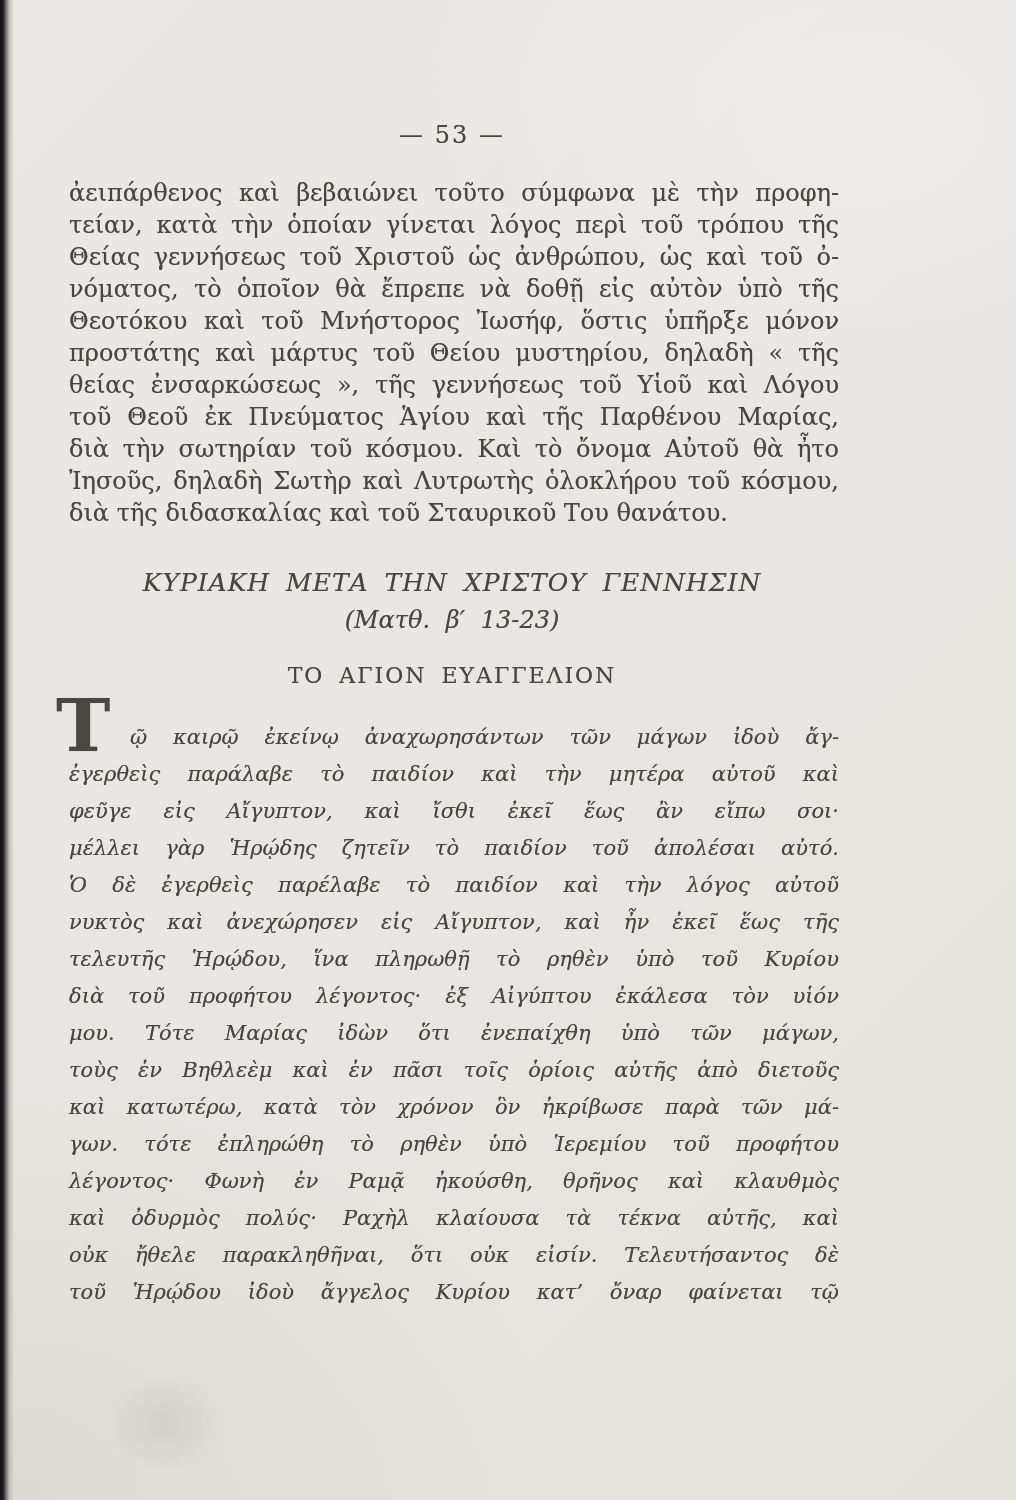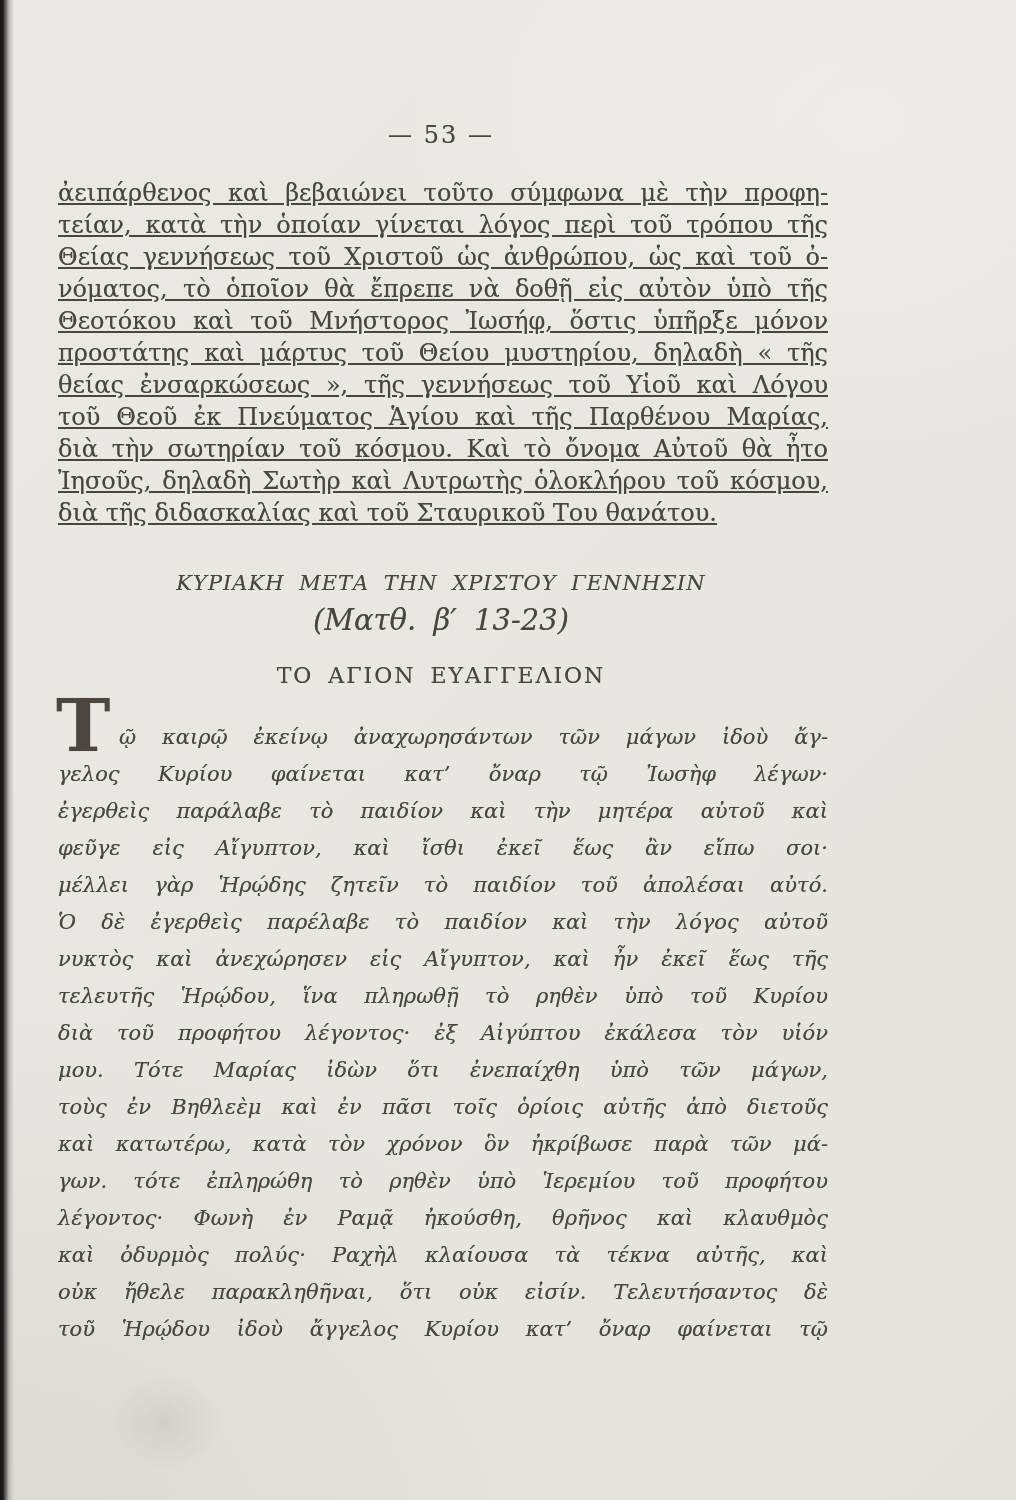--- a/index.html
+++ b/index.html
@@ -17,40 +17,40 @@
   }
   .spine{
     position:absolute;left:0;top:0;width:14px;height:1500px;
     background:linear-gradient(to right,#141414 0,#1d1d1c 3px,#565553 5px,#8b8985 7px,#bdbab5 9px,rgba(189,186,181,0) 14px);
   }
   .stain{
     position:absolute;left:110px;top:1375px;width:110px;height:95px;border-radius:50%;
     background:radial-gradient(ellipse at center, rgba(118,110,98,0.12), rgba(118,110,98,0) 70%);
     filter:blur(2px);
   }
-  .ink{color:#4a453e;text-shadow:0 0 0.6px rgba(74,69,62,0.55);}
+  .ink{color:#4a453e;text-shadow:0 0 0.6px rgba(74,69,62,0.55);margin-left:11px;}
   .page-number{
     position:absolute;left:58px;top:120px;width:766px;height:30px;line-height:30px;
     text-align:center;font-size:24px;letter-spacing:2px;
   }
   .paragraph{
     position:absolute;left:58px;top:177px;width:770px;
   }
   .paragraph .tline{
     height:32px;line-height:32px;font-size:24px;
-    text-align:justify;text-align-last:justify;white-space:nowrap;text-decoration:underline;
+    text-align:justify;text-align-last:justify;white-space:nowrap;
   }
   .paragraph .tline:last-child{text-align-last:left;}
   .section-title{
     position:absolute;left:58px;top:567px;width:766px;height:32px;line-height:32px;
-    text-align:center;font-style:italic;font-size:21px;letter-spacing:1px;word-spacing:7px;
+    text-align:center;font-style:italic;font-size:25px;letter-spacing:1px;word-spacing:7px;
   }
   .section-reference{
     position:absolute;left:58px;top:605px;width:766px;height:30px;line-height:30px;
-    text-align:center;font-style:italic;font-size:29px;word-spacing:8px;
+    text-align:center;font-style:italic;font-size:24px;word-spacing:8px;
   }
   .gospel-title{
     position:absolute;left:58px;top:661px;width:766px;height:30px;line-height:30px;
     text-align:center;font-size:22px;letter-spacing:2px;word-spacing:6px;
   }
   .gospel{
     position:absolute;left:58px;top:719px;width:770px;
   }
   .gospel .tline{
     height:37px;line-height:37px;font-size:21px;font-style:italic;
@@ -85,21 +85,20 @@
     <div class="tline">διὰ τῆς διδασκαλίας καὶ τοῦ Σταυρικοῦ Του θανάτου.</div>
   </div>
 
 <div class="section-title ink">ΚΥΡΙΑΚΗ ΜΕΤΑ ΤΗΝ ΧΡΙΣΤΟΥ ΓΕΝΝΗΣΙΝ</div>
 <div class="section-reference ink">(Ματθ. β′ 13-23)</div>
 <div class="gospel-title ink">ΤΟ ΑΓΙΟΝ ΕΥΑΓΓΕΛΙΟΝ</div>
 
 <div class="drop-cap">Τ</div>
 <div class="gospel ink">
     <div class="tline">ῷ καιρῷ ἐκείνῳ ἀναχωρησάντων τῶν μάγων ἰδοὺ ἄγ-</div>
-    <div class="tline">γελος Κυρίου φαίνεται κατ’ ὄναρ τῷ Ἰωσὴφ λέγων·</div>
     <div class="tline">ἐγερθεὶς παράλαβε τὸ παιδίον καὶ τὴν μητέρα αὐτοῦ καὶ</div>
     <div class="tline">φεῦγε εἰς Αἴγυπτον, καὶ ἴσθι ἐκεῖ ἕως ἂν εἴπω σοι·</div>
     <div class="tline">μέλλει γὰρ Ἡρῴδης ζητεῖν τὸ παιδίον τοῦ ἀπολέσαι αὐτό.</div>
     <div class="tline">Ὁ δὲ ἐγερθεὶς παρέλαβε τὸ παιδίον καὶ τὴν λόγος αὐτοῦ</div>
     <div class="tline">νυκτὸς καὶ ἀνεχώρησεν εἰς Αἴγυπτον, καὶ ἦν ἐκεῖ ἕως τῆς</div>
     <div class="tline">τελευτῆς Ἡρῴδου, ἵνα πληρωθῇ τὸ ρηθὲν ὑπὸ τοῦ Κυρίου</div>
     <div class="tline">διὰ τοῦ προφήτου λέγοντος· ἐξ Αἰγύπτου ἐκάλεσα τὸν υἱόν</div>
     <div class="tline">μου. Τότε Μαρίας ἰδὼν ὅτι ἐνεπαίχθη ὑπὸ τῶν μάγων,</div>
     <div class="tline">τοὺς ἐν Βηθλεὲμ καὶ ἐν πᾶσι τοῖς ὁρίοις αὐτῆς ἀπὸ διετοῦς</div>
     <div class="tline">καὶ κατωτέρω, κατὰ τὸν χρόνον ὃν ἠκρίβωσε παρὰ τῶν μά-</div>

